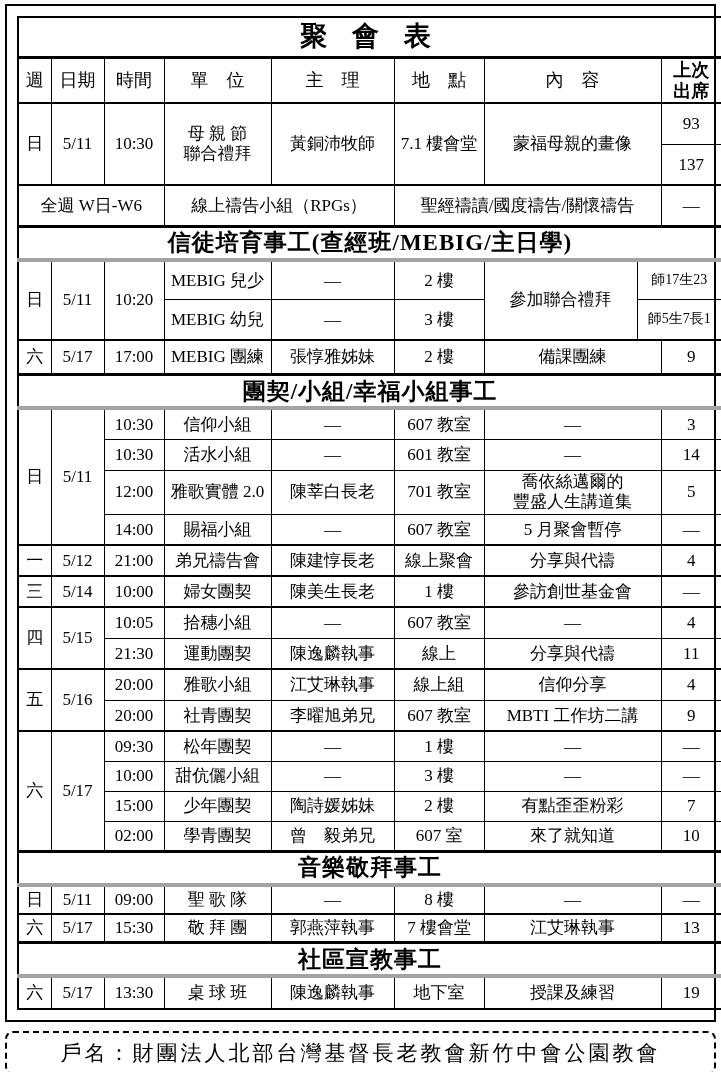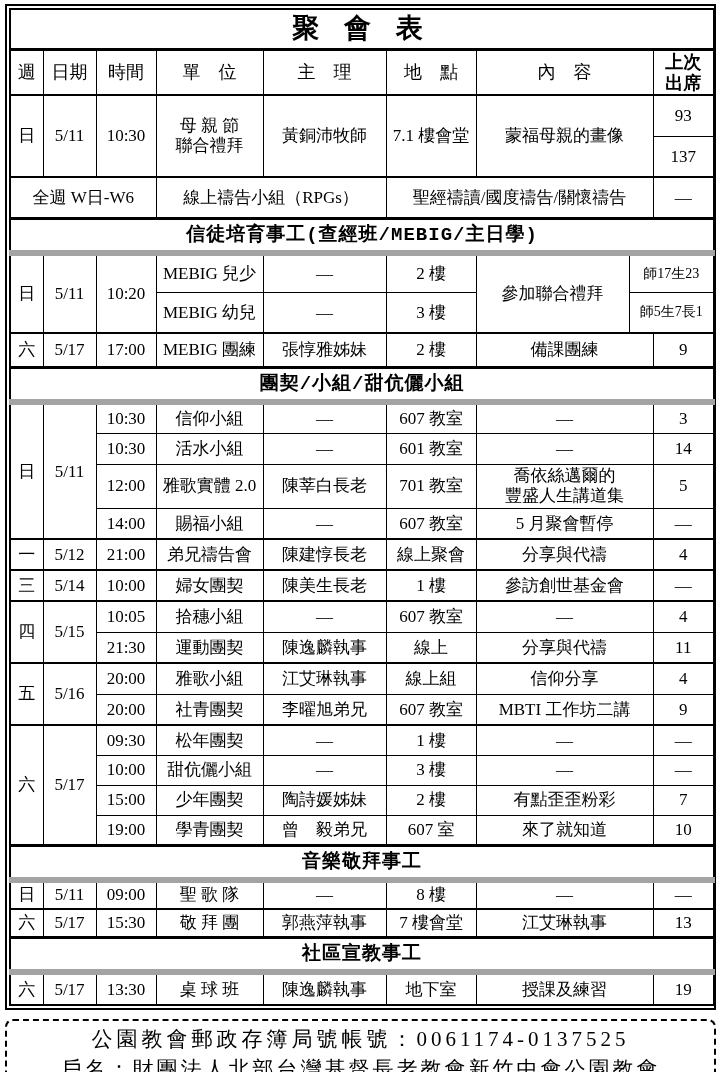--- a/index.html
+++ b/index.html
@@ -4,21 +4,21 @@
 <style>
   html,body{margin:0;padding:0;background:#fff;}
   body{
     width:721px;height:1072px;overflow:hidden;
     font-family:"Liberation Serif","DejaVu Serif",serif;
     color:#000;
   }
   .sheet{padding:4px 5px 0 5px;}
   .frame{
     border:2px solid #000;
-    padding:2px;
+    padding:10px;
   }
   table{
     border-collapse:collapse;
     table-layout:fixed;
     width:100%;
     border:2px solid #000;
   }
   td{
     border:1px solid #000;
     text-align:center;
@@ -34,23 +34,23 @@
     font-size:27px;font-weight:bold;letter-spacing:9px;
     border-bottom:3px solid #000;height:36px;
   }
   
   tr.r-header td{
     font-size:18px;height:40px;
     border-bottom:2px solid #000;
   }
   
   tr.r-sec td{
-    font-family:Liberation Mono, monospace;
-    font-weight:bold;font-size:19px;height:28px;
-    border-top:3px solid #000;border-bottom:6px solid #a3a3a3;
+    font-family:Liberation Serif, serif;
+    font-weight:bold;font-size:23px;height:28px;
+    border-top:3px solid #000;border-bottom:4px solid #a3a3a3;
     letter-spacing:1px;
   }
   
   tr.grp td{border-top-width:2px;border-top-style:solid;}
   
   td.xs{font-size:12.5px;line-height:1.15;font-weight:bold;}
   td.sm{font-size:14px;}
   
   tr.h29{height:29px;} tr.h30{height:30px;} tr.h31{height:31px;}
   tr.h33{height:33px;} tr.h35{height:35px;} tr.h40{height:40px;}
@@ -141,21 +141,21 @@
             <td>六</td>
             <td>5/17</td>
             <td>17:00</td>
             <td>MEBIG 團練</td>
             <td>張惇雅姊妹</td>
             <td>2 樓</td>
             <td colspan="2">備課團練</td>
             <td>9</td>
           </tr>
           <tr class="r-sec">
-            <td colspan="9">團契/小組/甜伉儷小組</td>
+            <td colspan="9">團契/小組/幸福小組事工</td>
           </tr>
           <tr class="h31">
             <td rowspan="4">日</td>
             <td rowspan="4">5/11</td>
             <td>10:30</td>
             <td>信仰小組</td>
             <td>―</td>
             <td>607 教室</td>
             <td colspan="2">―</td>
             <td>3</td>
@@ -261,21 +261,21 @@
           </tr>
           <tr class="h30">
             <td>15:00</td>
             <td>少年團契</td>
             <td>陶詩媛姊妹</td>
             <td>2 樓</td>
             <td colspan="2">有點歪歪粉彩</td>
             <td>7</td>
           </tr>
           <tr class="h30">
-            <td>19:00</td>
+            <td>02:00</td>
             <td>學青團契</td>
             <td>曾　毅弟兄</td>
             <td>607 室</td>
             <td colspan="2">來了就知道</td>
             <td>10</td>
           </tr>
           <tr class="r-sec">
             <td colspan="9">音樂敬拜事工</td>
           </tr>
           <tr class="h29">
@@ -309,16 +309,15 @@
             <td>陳逸麟執事</td>
             <td>地下室</td>
             <td colspan="2">授課及練習</td>
             <td>19</td>
           </tr>
         </tbody>
     </table>
   </div>
 
   <div class="footer-box">
-    <div class="footer-line1">公園教會郵政存簿局號帳號：0061174-0137525</div>
     <div class="footer-line2">戶名：財團法人北部台灣基督長老教會新竹中會公園教會</div>
   </div>
 </div>
 
 </body></html>

